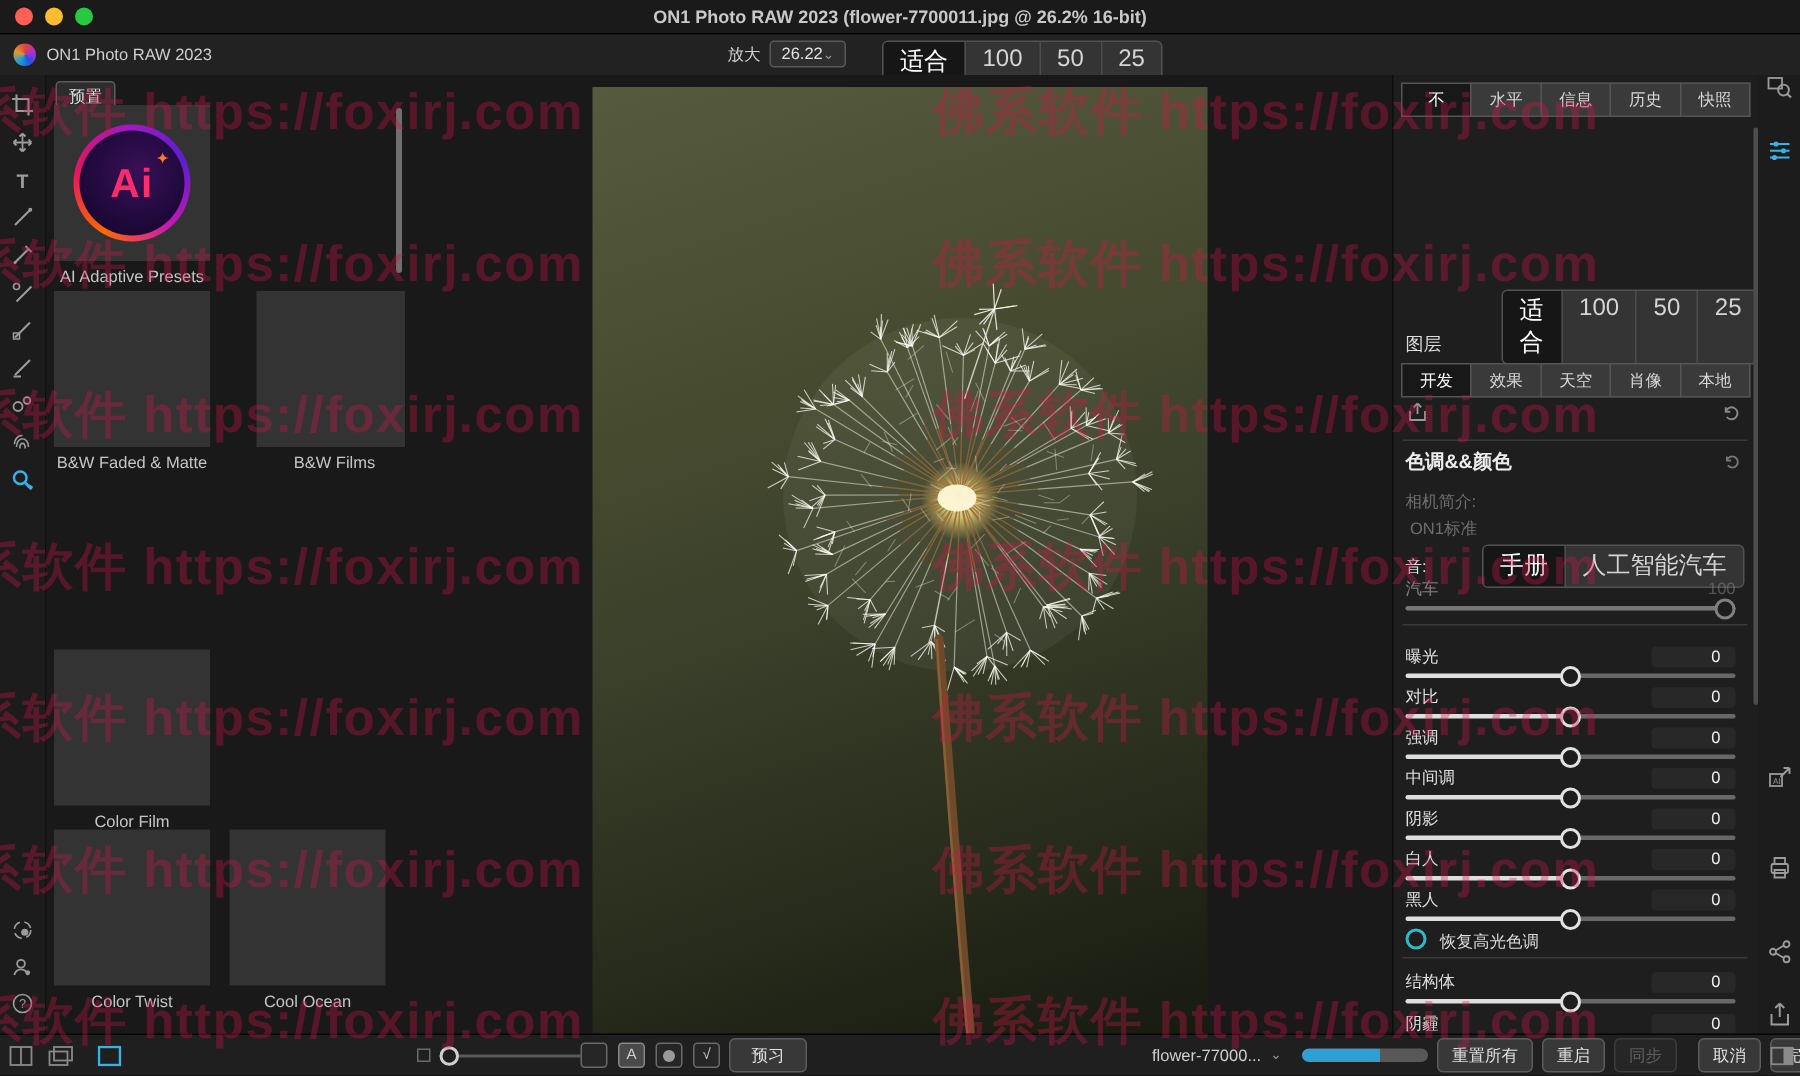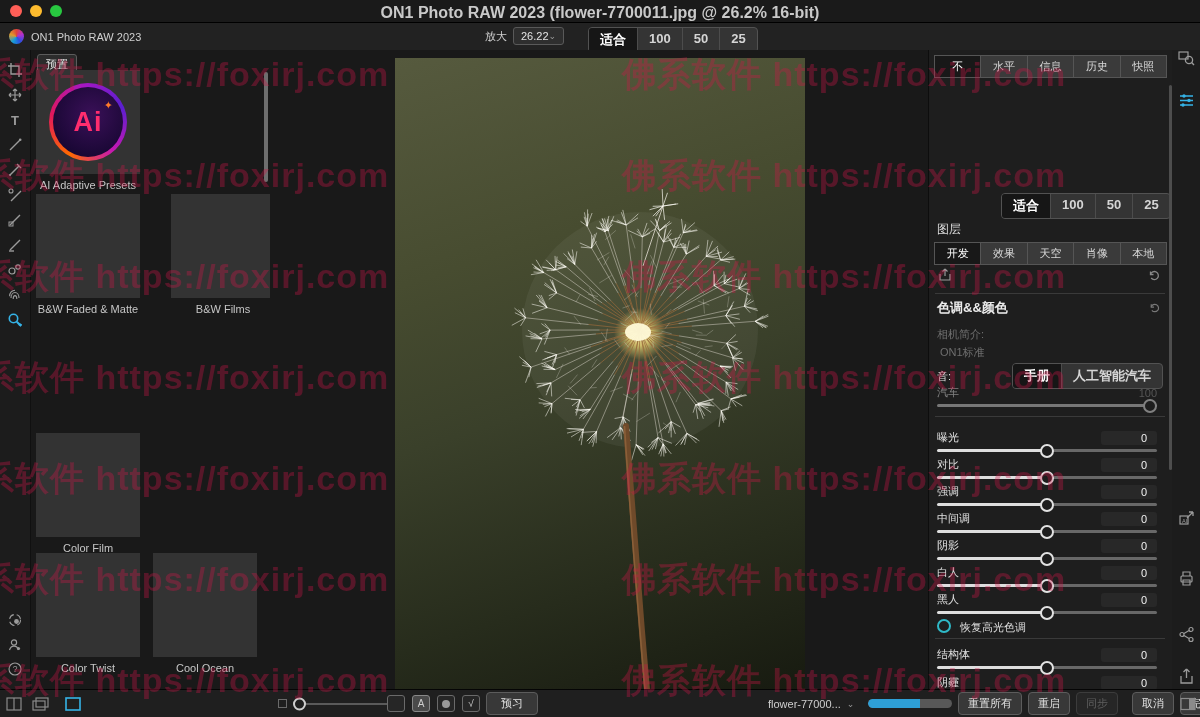--- a/index.html
+++ b/index.html
@@ -2,32 +2,32 @@
 <html><head>
 <meta charset="utf-8">
 <style>
   html,body{margin:0;padding:0;background:#111;}
   .screen{position:relative;width:1200px;height:717px;overflow:hidden;background:#1d1d1d;
     font-family:"Liberation Sans","DejaVu Sans",sans-serif;color:#ccc;-webkit-font-smoothing:antialiased;}
   
   .titlebar{position:absolute;left:0;top:0;right:0;height:22px;background:#1a1a1a;border-bottom:1px solid #000;}
   .tl{position:absolute;top:5px;width:12px;height:12px;border-radius:50%;}
   .tl.red{left:10px;background:#ff5f57}.tl.yel{left:30px;background:#febc2e}.tl.grn{left:50px;background:#28c840}
-  .wtitle{position:absolute;left:0;right:0;top:4px;text-align:center;font-size:16px;font-weight:bold;color:#c9c9c9;}
+  .wtitle{position:absolute;left:0;right:0;top:4px;text-align:center;font-size:12px;font-weight:bold;color:#c9c9c9;}
   
   .appbar{position:absolute;left:0;top:23px;right:0;height:27px;background:#222;}
   .logo{position:absolute;left:9px;top:6px;width:15px;height:15px;border-radius:50%;
     background:conic-gradient(#e04438,#b02fd0,#2b4fe0,#17a0d8,#e09a2b,#e04438);}
   .appname{position:absolute;left:31px;top:8px;font-size:11px;color:#cfcfcf;}
   .zoomgrp{position:absolute;left:485px;top:4px;display:flex;align-items:center;gap:6px;font-size:11px;}
   .dropdown{display:flex;align-items:center;gap:0;background:#2e2e2e;border:1px solid #595959;border-radius:3px;
     padding:2px 7px;color:#e3e3e3;}
   .dd-car{color:#9a9a9a;font-size:9px;}
   .segment{display:inline-flex;border:1px solid #525252;border-radius:4px;overflow:hidden;background:#343434;}
-  .segment .seg{padding:3px 11px;font-size:13px;color:#d5d5d5;border-left:1px solid #4c4c4c;font-weight:bold;}
+  .segment .seg{padding:3px 11px;font-size:16px;color:#d5d5d5;border-left:1px solid #4c4c4c;}
   .segment .seg:first-child{border-left:none;}
   .segment .seg.sel{background:#161616;color:#fff;}
   .fitseg{position:absolute;left:588px;top:4px;}
   
   .toolstrip{position:absolute;left:0;top:50px;width:30px;bottom:27px;background:#1c1c1c;border-right:1px solid #101010;}
   .tool{position:absolute;left:7px;width:16px;height:16px;}
   
   .presets{position:absolute;left:31px;top:50px;width:239px;bottom:27px;background:#191919;border-right:1px solid #0d0d0d;}
   .preset-hbtn{position:absolute;left:6px;top:4px;background:#2c2c2c;border:1px solid #5c5c5c;border-radius:3px;
     padding:2px 8px;font-size:11px;color:#e0e0e0;}

